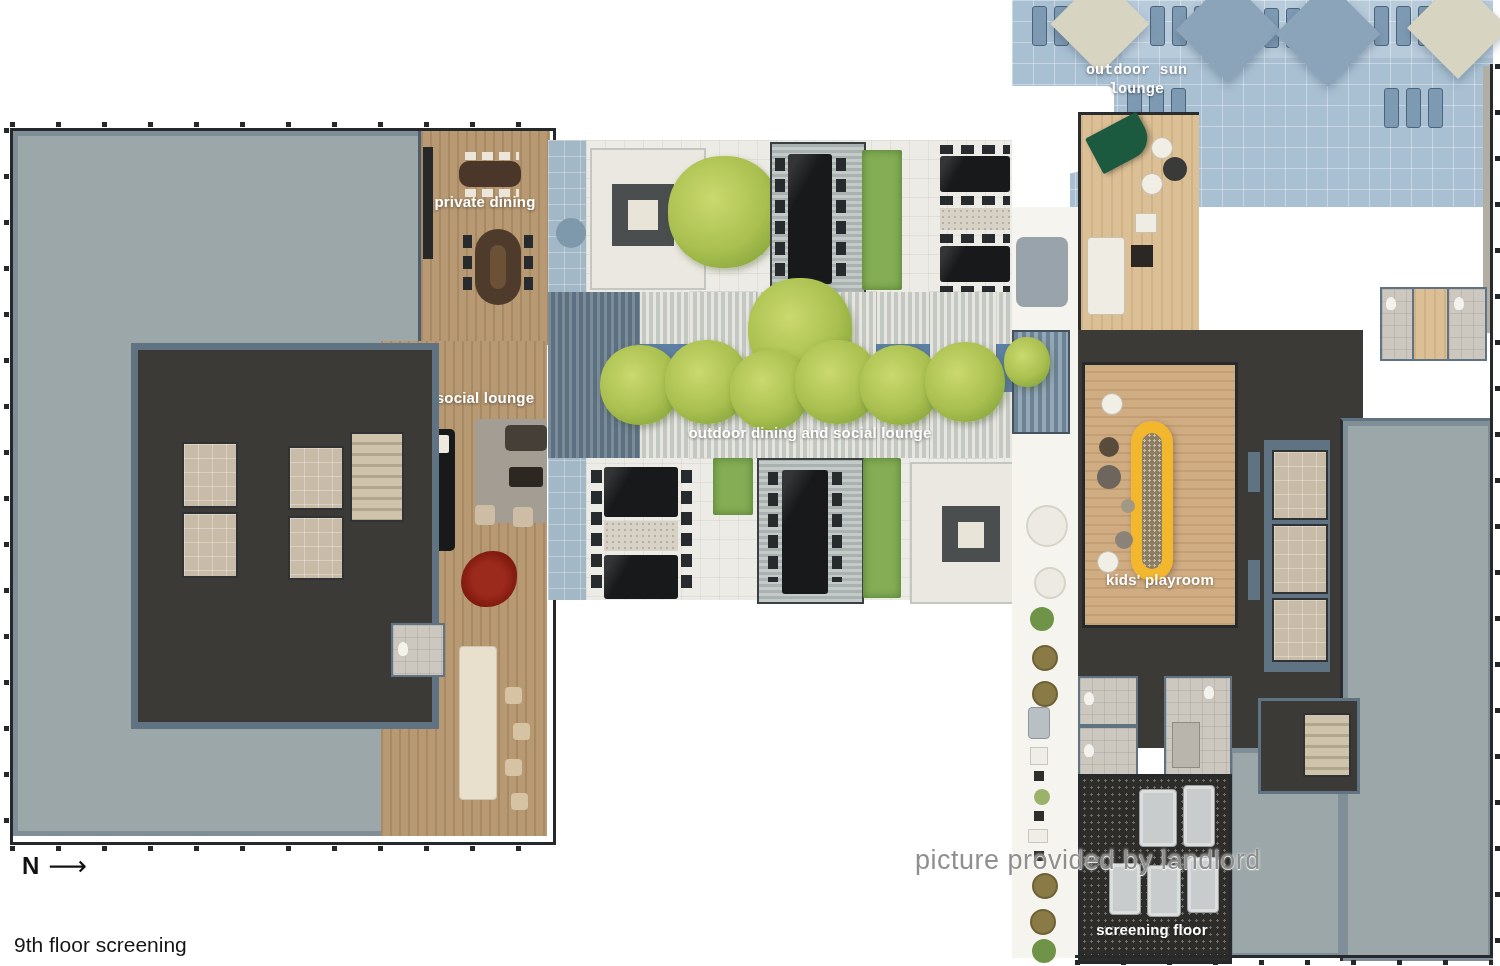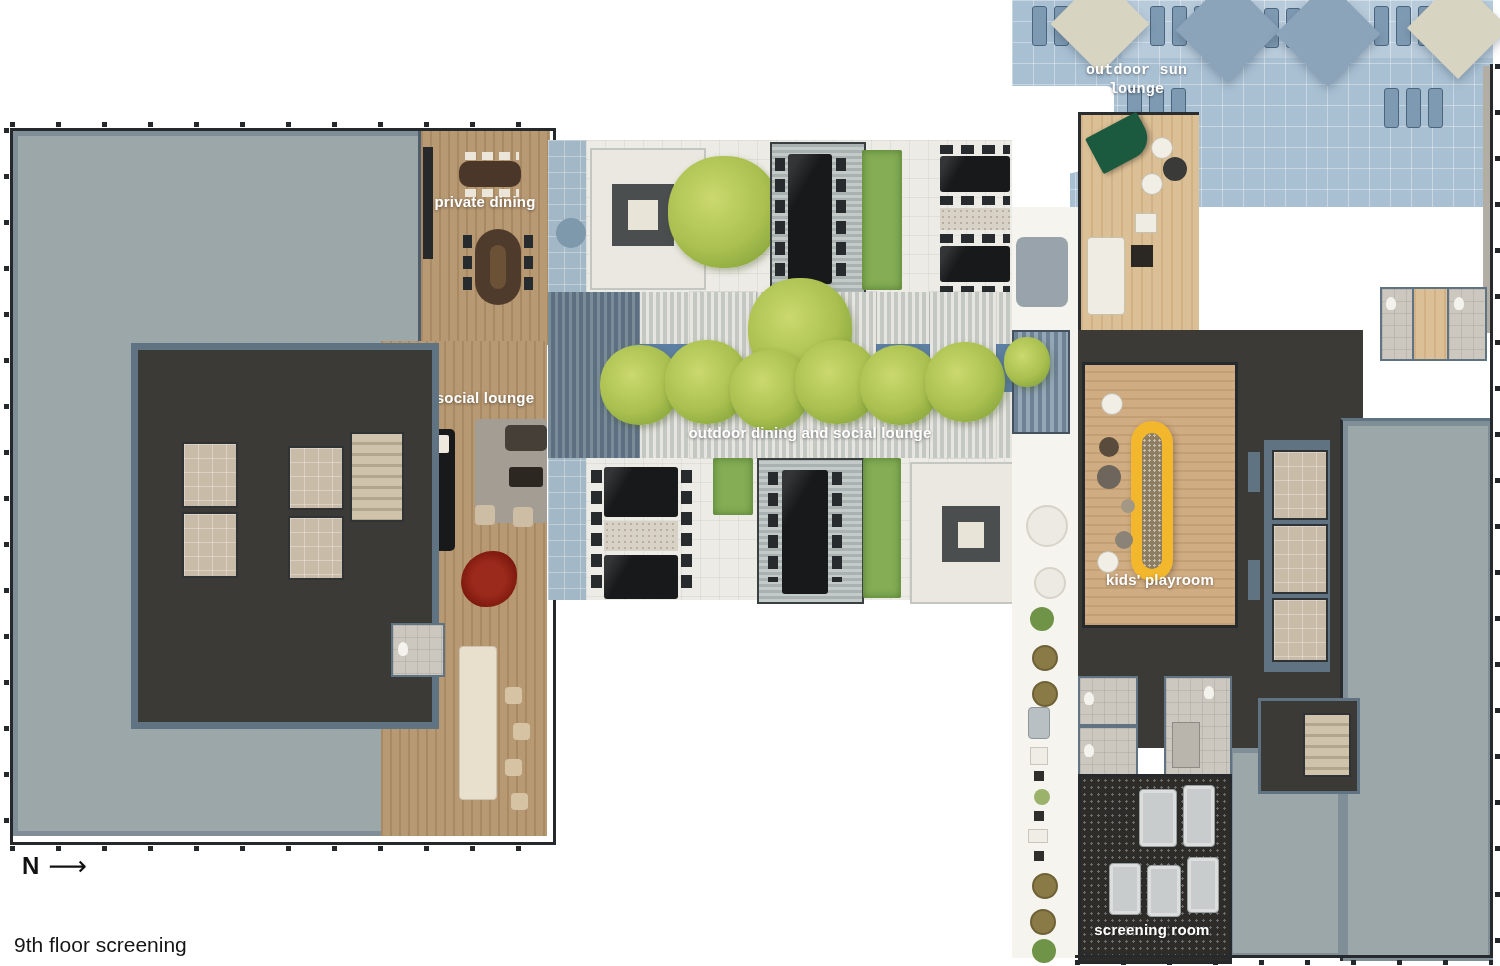--- a/index.html
+++ b/index.html
@@ -266,21 +266,21 @@
     <div class="abs" style="left:38px;top:8px;width:10px;height:13px;background:#f4f2ec;border-radius:50% 50% 40% 40%;"></div>
     <div class="abs" style="left:6px;top:44px;width:26px;height:44px;background:#b9b5ad;border:1px solid #8f8b84;"></div>
   </div>
 
   <div class="abs carpet" style="left:1078px;top:774px;width:148px;height:184px;border:3px solid #272a2c;">
     <div class="abs sofa-light" style="left:58px;top:12px;width:36px;height:56px;"></div>
     <div class="abs sofa-light" style="left:102px;top:8px;width:30px;height:60px;"></div>
     <div class="abs sofa-light" style="left:28px;top:86px;width:30px;height:50px;"></div>
     <div class="abs sofa-light" style="left:66px;top:88px;width:32px;height:50px;"></div>
     <div class="abs sofa-light" style="left:106px;top:80px;width:30px;height:54px;"></div>
-    <div class="abs room-label" style="left:11px;top:144px;width:120px;">screening room</div>
+    <div class="abs room-label" style="left:11px;top:144px;width:120px;">screening floor</div>
   </div>
 
   <div class="abs" style="left:1012px;top:207px;width:66px;height:751px;background:#f6f4ee;">
     <div class="abs" style="left:4px;top:30px;width:52px;height:70px;background:#8e9aa3;border-radius:8px;opacity:.9;"></div>
     <div class="abs louver" style="left:0;top:123px;width:54px;height:100px;"></div>
     <div class="abs tree" style="left:-8px;top:130px;width:46px;height:50px;"></div>
     <div class="abs circle" style="left:14px;top:298px;width:38px;height:38px;background:#eceae2;border:2px solid #d6d3c9;"></div>
     <div class="abs circle" style="left:22px;top:360px;width:28px;height:28px;background:#eceae2;border:2px solid #d6d3c9;"></div>
     <div class="abs circle" style="left:18px;top:400px;width:24px;height:24px;background:#6f9347;"></div>
     <div class="abs circle" style="left:20px;top:438px;width:22px;height:22px;background:#8a7a45;border:2px solid #6e6136;"></div>
@@ -295,20 +295,21 @@
     <div class="abs circle" style="left:20px;top:666px;width:22px;height:22px;background:#8a7a45;border:2px solid #6e6136;"></div>
     <div class="abs circle" style="left:18px;top:702px;width:22px;height:22px;background:#8a7a45;border:2px solid #6e6136;"></div>
     <div class="abs circle" style="left:20px;top:732px;width:24px;height:24px;background:#6f9347;"></div>
   </div>
 
   <div class="abs" style="left:1075px;top:955px;width:418px;height:3px;background:#272a2c;"></div>
   <div class="abs ticks-h" style="left:1075px;top:960px;width:418px;height:5px;"></div>
   <div class="abs" style="left:1490px;top:64px;width:3px;height:894px;background:#272a2c;"></div>
   <div class="abs ticks-v" style="left:1495px;top:64px;width:5px;height:894px;"></div>
 
+  <div class="abs watermark" style="left:915px;top:845px;">picture provided by landlord</div>
 
   <div class="abs north" style="left:22px;top:852px;">
     <span class="n">N</span>
     <span class="arrow">⟶</span>
   </div>
 
   <div class="abs caption" style="left:14px;top:933px;">9th floor screening</div>
 
 </div>
 

